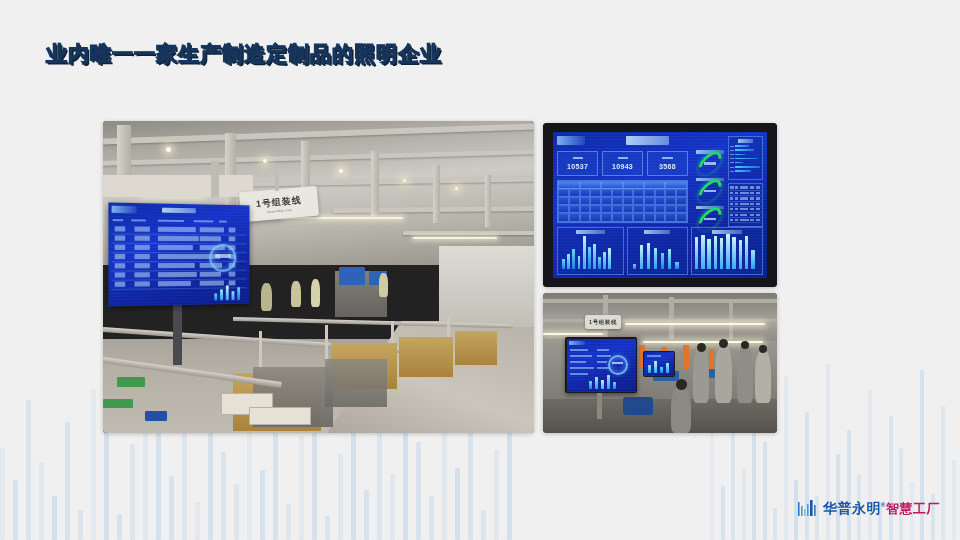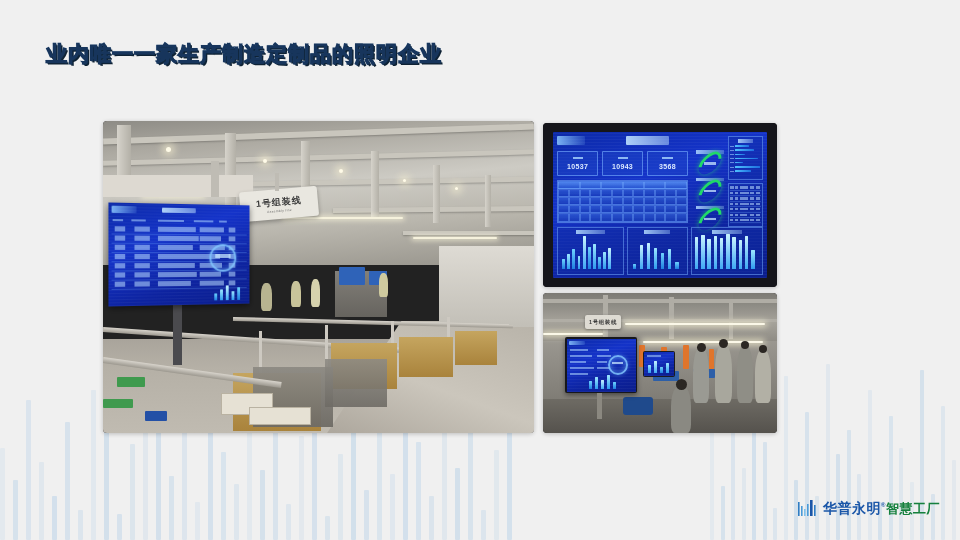--- a/index.html
+++ b/index.html
@@ -148,21 +148,21 @@
   .a-tab{position:absolute;background:#1b1b20;border-radius:2px;padding:1px;}
   .a-person{position:absolute;border-radius:45% 45% 18% 18%;}
   .a-head{position:absolute;border-radius:50%;background:#2b2723;}
   .a-orange{position:absolute;background:#e0752c;border-radius:1px;}
   .a-blue{position:absolute;background:#2d5fa8;border-radius:1px;}
 
   
   .logo-wrap{position:absolute;right:20px;bottom:22px;display:flex;align-items:center;gap:5px;}
   .logo-mark{width:20px;height:18px;position:relative;flex:0 0 auto;}
   .logo-text{font-size:14px;font-weight:bold;color:#1a56a8;letter-spacing:.5px;white-space:nowrap;}
-  .logo-text .sub{font-size:13px;color:#15803d;font-weight:bold;}
+  .logo-text .sub{font-size:13px;color:#be185d;font-weight:bold;}
   .logo-text .reg{font-size:6px;vertical-align:super;}
 </style>
 </head>
 <body>
 
 <div class="deco deco-left">
     <div class="bar" style="left: 0px; width: 5.46px; height: 92px; background: rgb(204, 220, 234); opacity: 0.35;"></div>
     <div class="bar" style="left: 13px; width: 5.46px; height: 60px; background: rgb(204, 220, 234); opacity: 0.72;"></div>
     <div class="bar" style="left: 26px; width: 5.46px; height: 140px; background: rgb(204, 220, 234); opacity: 0.59;"></div>
     <div class="bar" style="left: 39px; width: 5.46px; height: 78px; background: rgb(204, 220, 234); opacity: 0.46;"></div>

